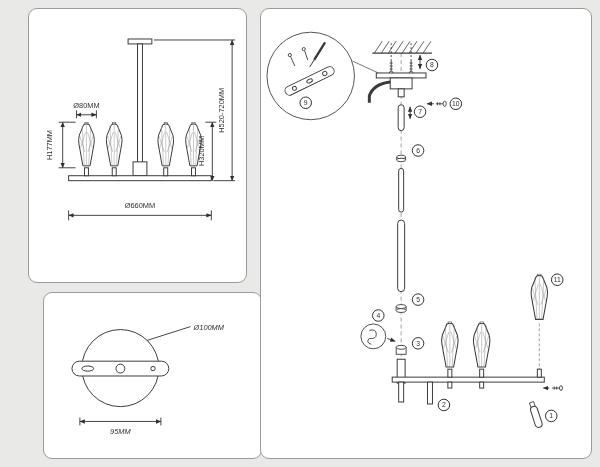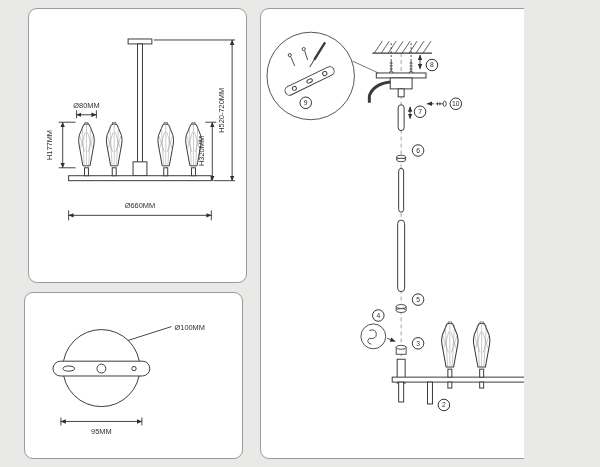--- a/index.html
+++ b/index.html
@@ -1,22 +1,22 @@
 <!DOCTYPE html>
 <html><head>
 <meta charset="utf-8">
 <style>
   html,body{margin:0;padding:0;background:#e9e9e8;}
-  .page{position:relative;width:524px;height:467px;background:#e9e9e8;
+  .page{position:relative;width:600px;height:467px;background:#e9e9e8;
         font-family:"Liberation Sans",sans-serif;overflow:hidden;}
   .panel{position:absolute;background:#fff;border:1px solid #9b9b9b;
          border-radius:9px;box-sizing:border-box;}
   .panel svg{display:block;width:100%;height:100%;}
   #panel-front{left:28px;top:8px;width:219px;height:275px;}
-  #panel-topview{left:24px;top:292px;width:219px;height:167px;}
+  #panel-topview{left:43px;top:292px;width:219px;height:167px;font-style:italic;}
   #panel-assembly{left:260px;top:8px;width:332px;height:451px;}
   text.dim{font-family:"Liberation Sans",sans-serif;font-size:7.5px;fill:#2f2f2f;}
   text.num{font-family:"Liberation Sans",sans-serif;font-size:6.8px;fill:#2f2f2f;}
 </style>
 </head>
 <body>
 
 <div class="page">
 
   <div class="panel" id="panel-front">

